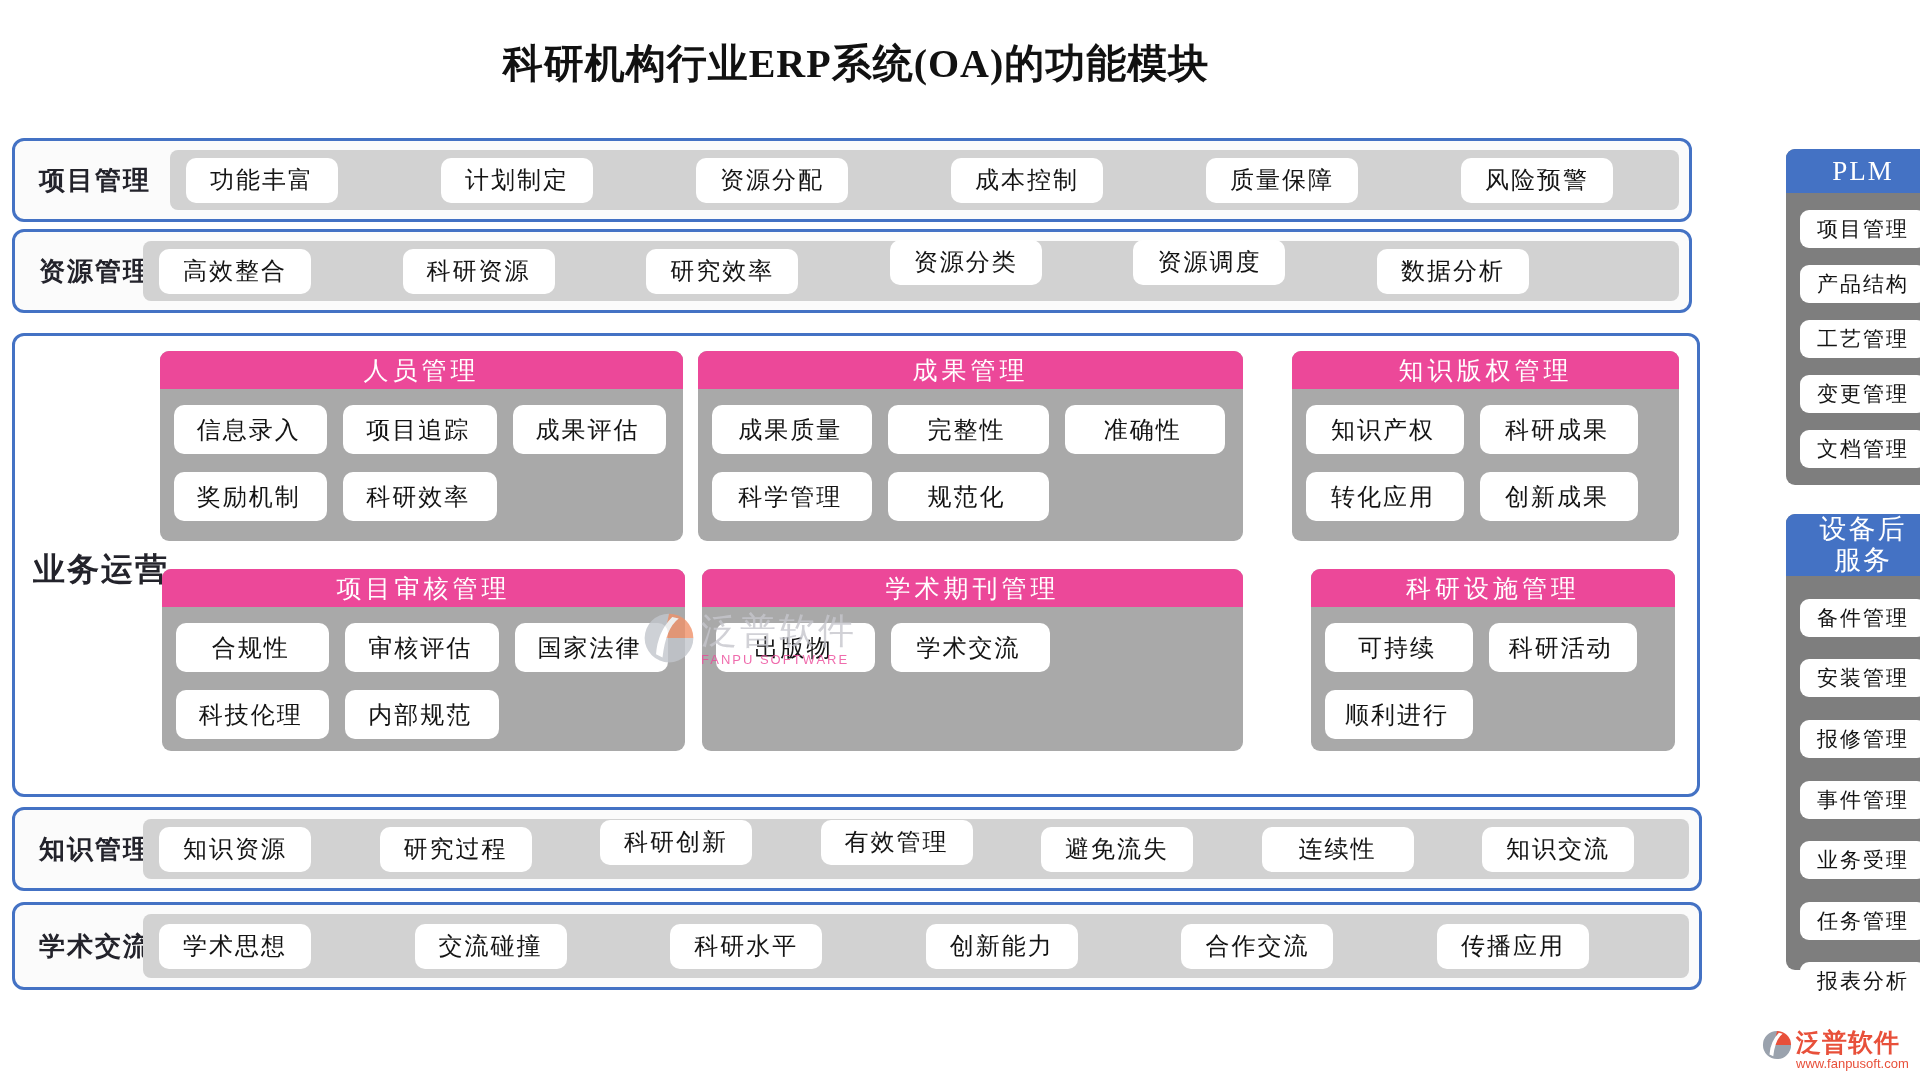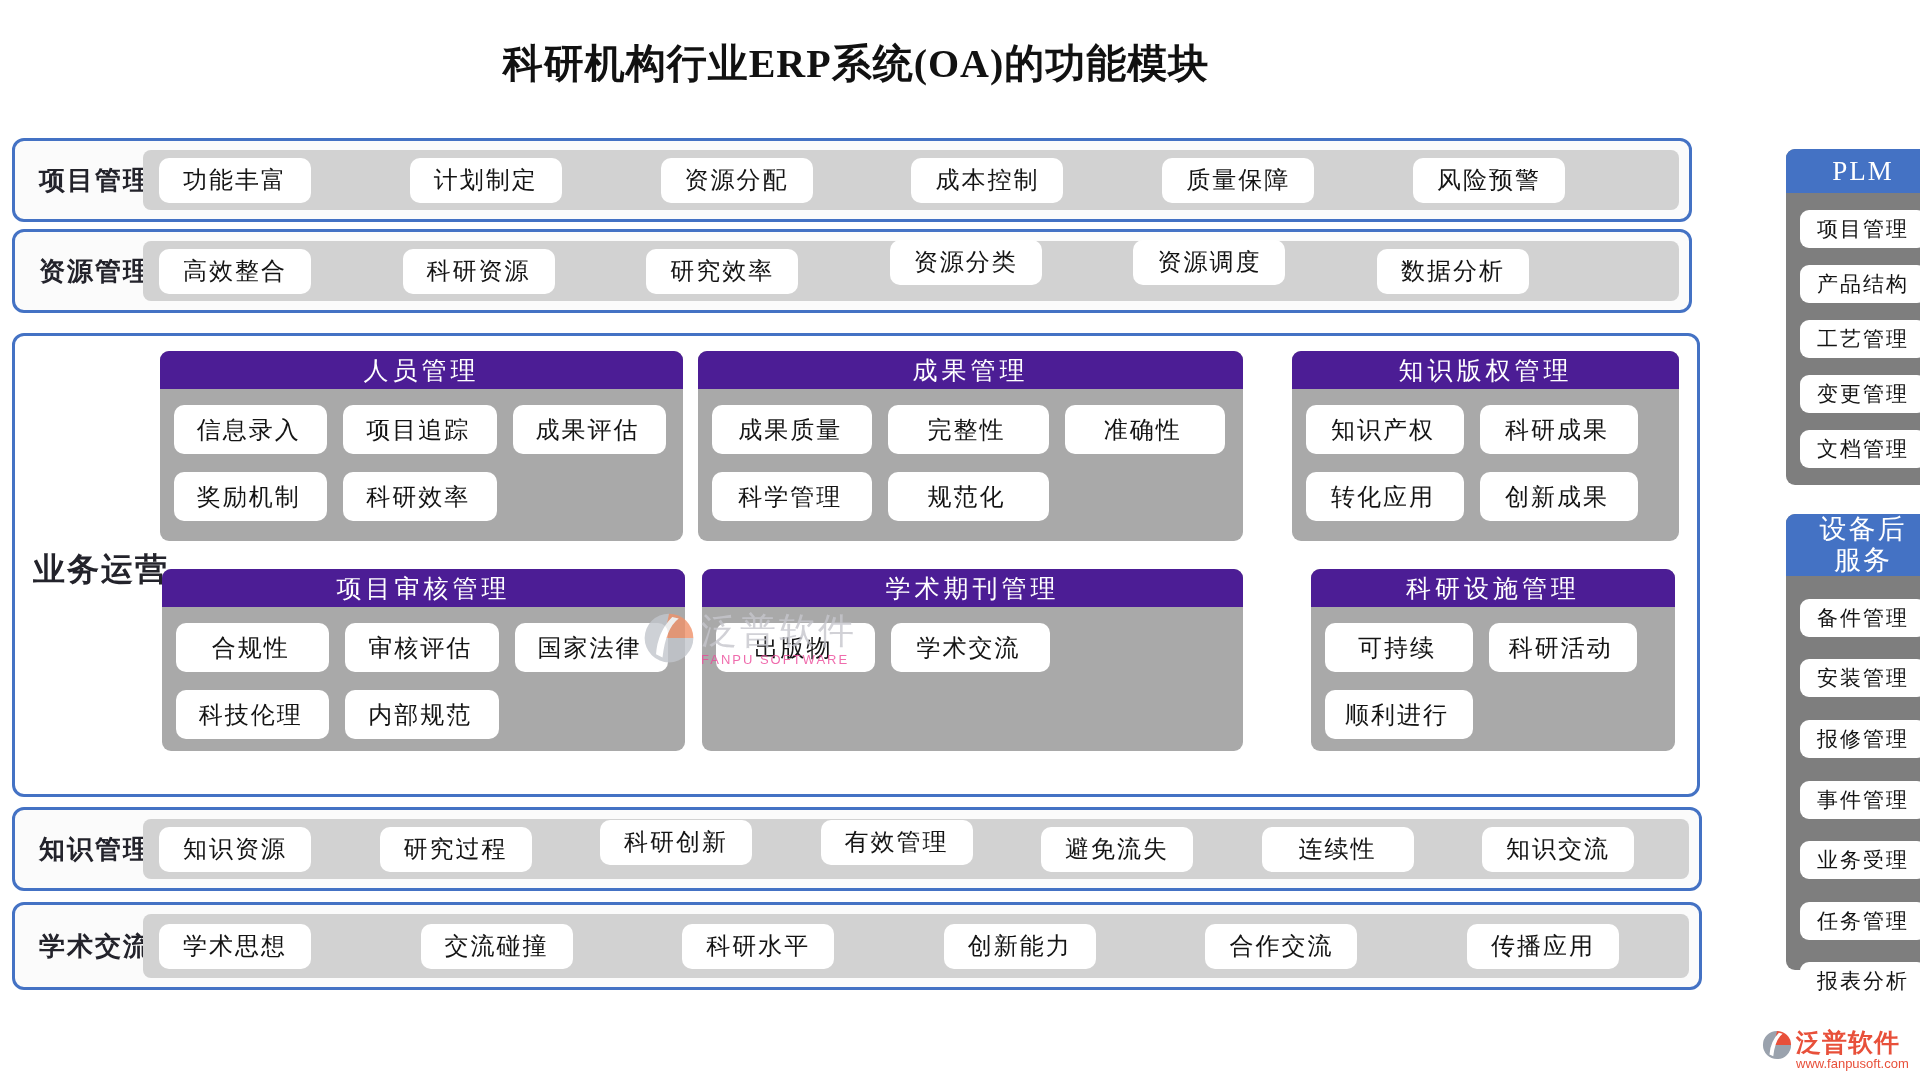--- a/index.html
+++ b/index.html
@@ -22,21 +22,21 @@
         white-space:nowrap;}
   [data-row="1"] .chip:nth-child(4),[data-row="1"] .chip:nth-child(5){transform:translateY(-9px);}
   [data-row="2"] .chip:nth-child(3),[data-row="2"] .chip:nth-child(4){transform:translateY(-7px);}
 
   
   .ops{position:absolute;left:12px;top:333px;width:1688px;height:464px;background:#fff;
        border:3px solid #4472c4;border-radius:12px;}
   .ops-label{position:absolute;left:18px;top:212px;font-size:32px;font-weight:700;color:#23232b;
              letter-spacing:2px;}
   .panel{position:absolute;background:#a9a9a9;border-radius:9px;z-index:1;}
-  .panel-head{position:relative;z-index:3;height:38px;background:#4c1d95;border-radius:9px 9px 0 0;
+  .panel-head{position:relative;z-index:3;height:38px;background:#ec4899;border-radius:9px 9px 0 0;
               display:flex;align-items:center;justify-content:center;color:#fff;font-size:25px;
               letter-spacing:4px;}
   .panel-body{display:flex;flex-wrap:wrap;gap:18px 16px;padding:16px 14px;align-content:flex-start;}
   .panel .chip{position:relative;z-index:3;height:49px;min-width:0;padding-left:8px;}
   .cols3 .chip{flex:0 0 31%;}
   .cols2 .chip{flex:0 0 44%;}
 
   
   .watermark{position:absolute;left:628px;top:276px;z-index:2;display:flex;align-items:flex-start;
              gap:6px;opacity:.8;pointer-events:none;}
@@ -62,21 +62,21 @@
 </style>
 </head>
 <body>
 
 <div class="canvas">
 
   <div class="title">科研机构行业ERP系统(OA)的功能模块</div>
 
   <div class="hrow" data-row="0" style="left:12px;top:138px;width:1680px;height:84px;">
     <div class="hrow-label">项目管理</div>
-    <div class="strip" style="padding-right:114px;">
+    <div class="strip" style="padding-right:66px;margin-left:27px;">
         <div class="chip">功能丰富</div>
         <div class="chip">计划制定</div>
         <div class="chip">资源分配</div>
         <div class="chip">成本控制</div>
         <div class="chip">质量保障</div>
         <div class="chip">风险预警</div>
       </div>
   </div>
 
   <div class="hrow" data-row="1" style="left:12px;top:229px;width:1680px;height:84px;">
@@ -177,21 +177,21 @@
         <div class="chip">科研创新</div>
         <div class="chip">有效管理</div>
         <div class="chip">避免流失</div>
         <div class="chip">连续性</div>
         <div class="chip">知识交流</div>
       </div>
   </div>
 
   <div class="hrow" data-row="3" style="left:12px;top:902px;width:1690px;height:88px;">
     <div class="hrow-label">学术交流</div>
-    <div class="strip" style="padding-right:70px;">
+    <div class="strip" style="padding-right:100px;">
         <div class="chip">学术思想</div>
         <div class="chip">交流碰撞</div>
         <div class="chip">科研水平</div>
         <div class="chip">创新能力</div>
         <div class="chip">合作交流</div>
         <div class="chip">传播应用</div>
       </div>
   </div>
 
   <div class="side" style="left:1754px;top:149px;height:336px;">

